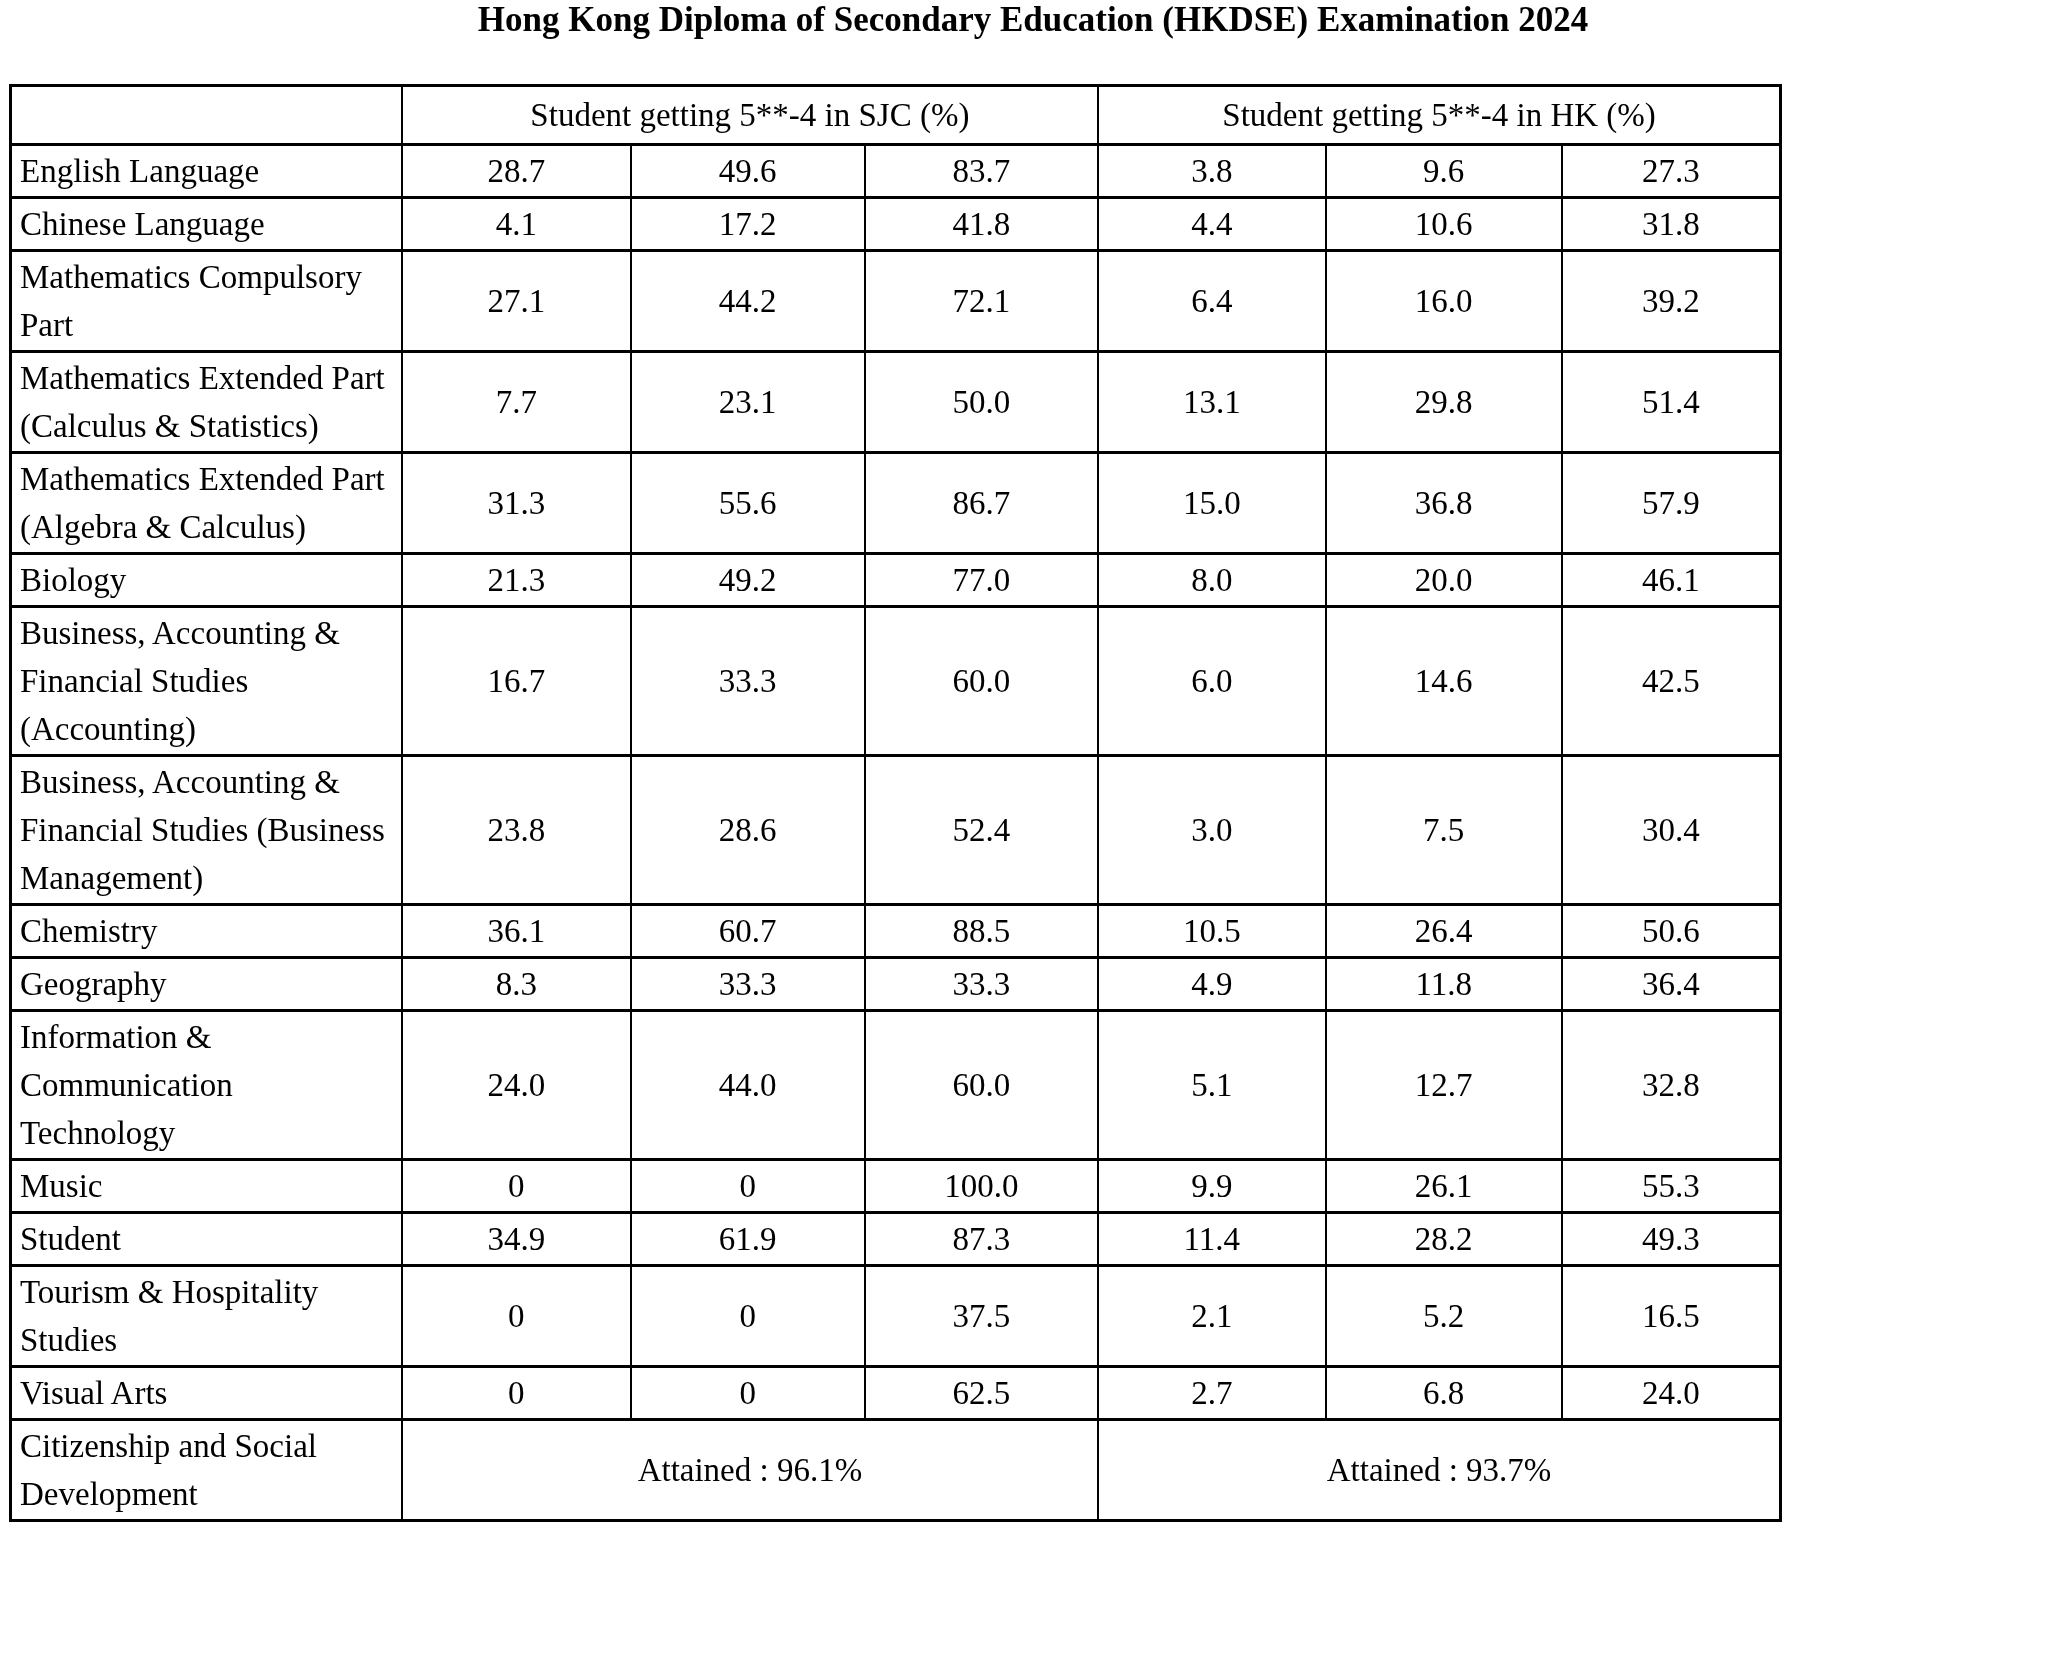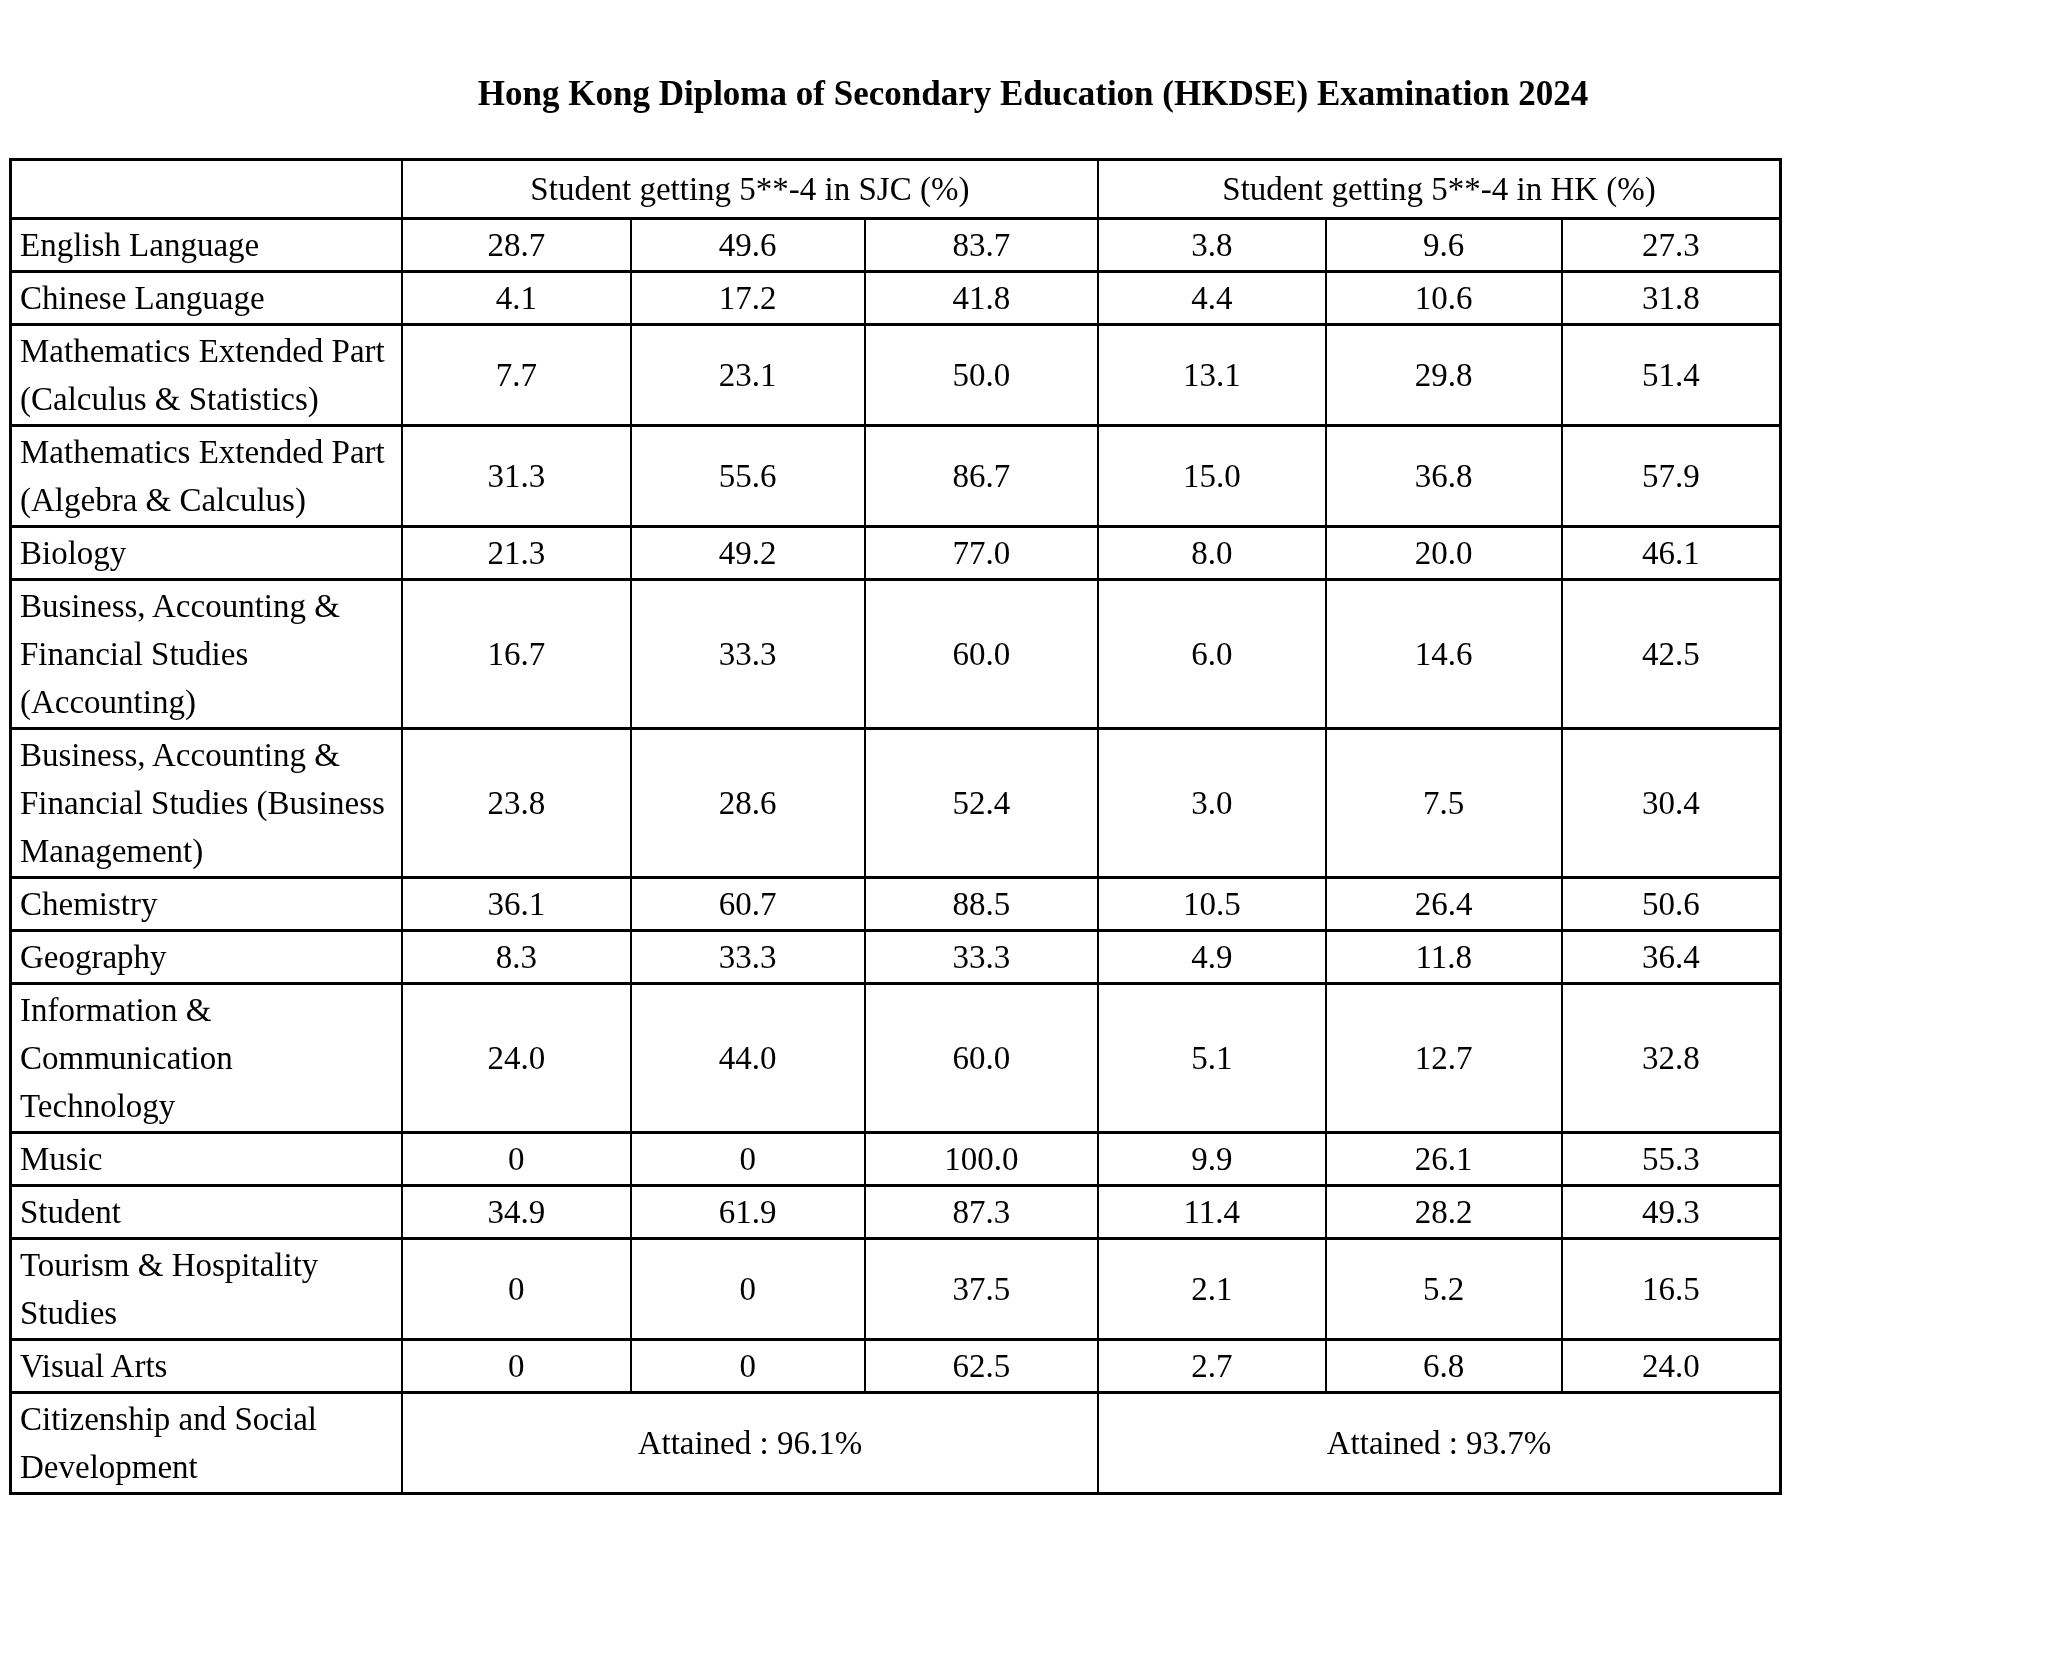--- a/index.html
+++ b/index.html
@@ -8,21 +8,20 @@
     background: #ffffff;
   }
   body {
     width: 2066px;
     height: 1654px;
     font-family: "Liberation Serif", "DejaVu Serif", serif;
     color: #000000;
     position: relative;
   }
   .page-title {
-    padding-top: 74px;
     text-align: center;
     font-size: 35px;
     font-weight: bold;
     line-height: 40px;
     margin-bottom: 44px;
   }
   table.results {
     table-layout: fixed;
     border-collapse: collapse;
     width: 1773px;
@@ -107,20 +106,29 @@
       <tr>
         <td class="subject">Chinese Language</td>
         <td class="val">4.1</td>
         <td class="val">17.2</td>
         <td class="val">41.8</td>
         <td class="val">4.4</td>
         <td class="val">10.6</td>
         <td class="val">31.8</td>
       </tr>
       <tr>
+        <td class="subject">Mathematics Compulsory Part</td>
+        <td class="val">27.1</td>
+        <td class="val">44.2</td>
+        <td class="val">72.1</td>
+        <td class="val">6.4</td>
+        <td class="val">16.0</td>
+        <td class="val">39.2</td>
+      </tr>
+      <tr>
         <td class="subject">Mathematics Extended Part
 (Calculus &amp; Statistics)</td>
         <td class="val">7.7</td>
         <td class="val">23.1</td>
         <td class="val">50.0</td>
         <td class="val">13.1</td>
         <td class="val">29.8</td>
         <td class="val">51.4</td>
       </tr>
       <tr>

